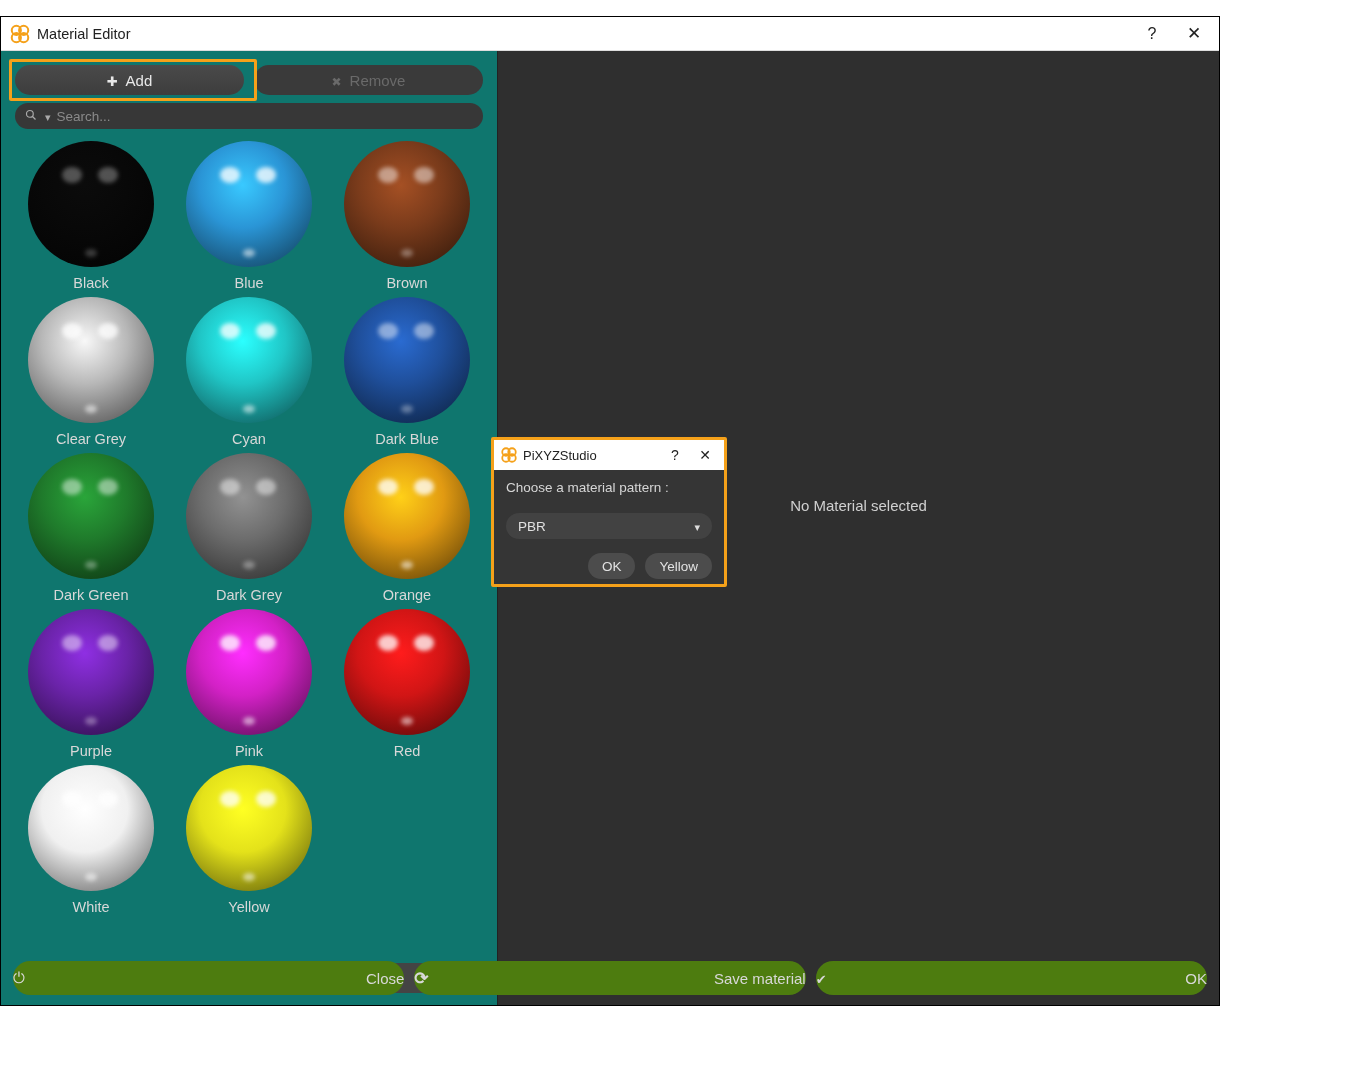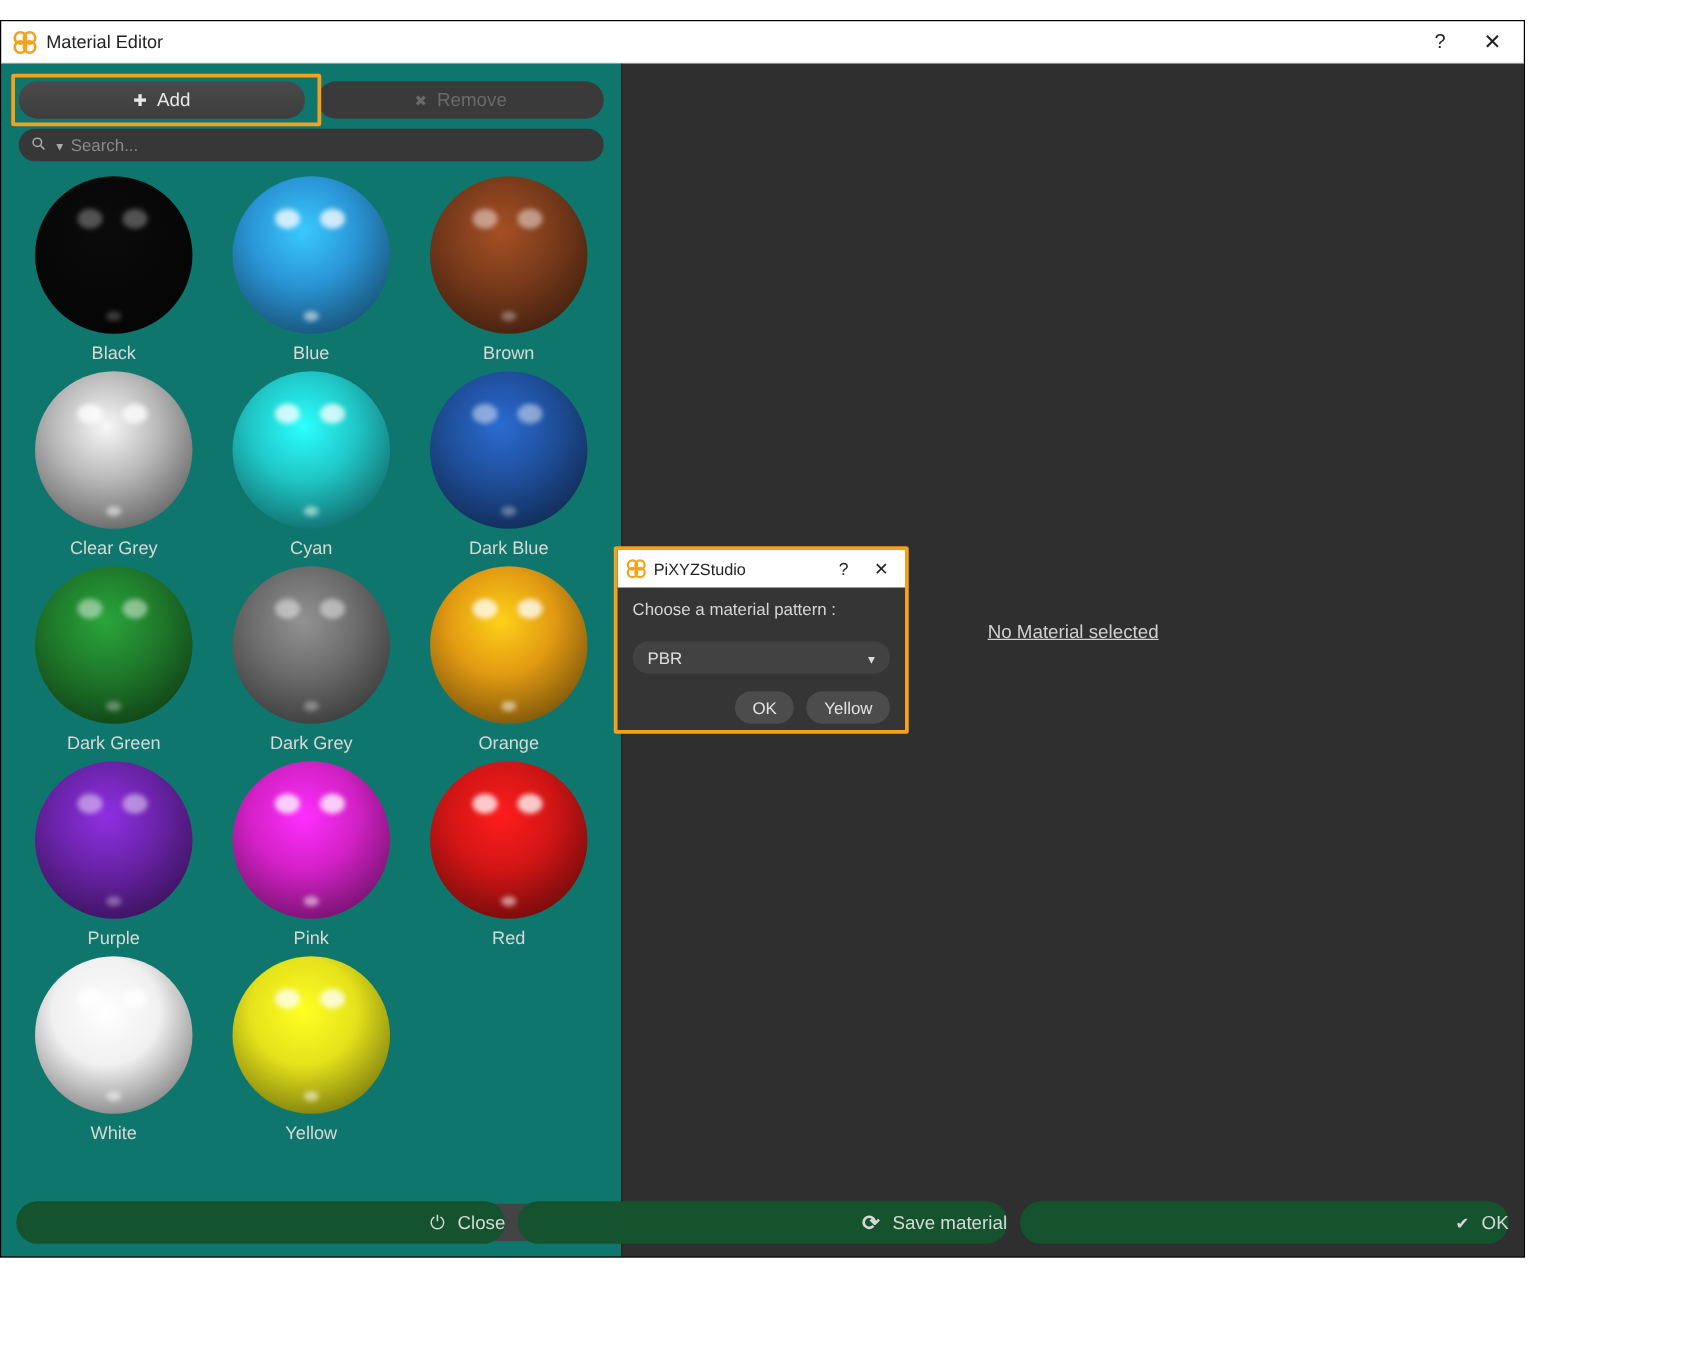--- a/index.html
+++ b/index.html
@@ -84,30 +84,30 @@
     height: 30px; border-radius: 15px; background: #444;
     display: flex; align-items: center; justify-content: center;
     color: #d8d8d8; font-size: 15px; margin: 8px 0 12px 0;
   }
 
   
   .right-panel {
     flex: 1; background: #2f2f2f; position: relative; border-left: 1px solid #222;
     display: flex; align-items: center; justify-content: center;
   }
-  .no-sel { color: #d0d0d0; font-size: 15px; position: absolute; top: 446px; width:100%; text-align:center;text-decoration:underline; }
+  .no-sel { color: #d0d0d0; font-size: 15px; position: absolute; top: 446px; width:100%; text-align:center; }
 
   
   .footer {
     position: absolute; left: 12px; right: 12px; bottom: 10px; height: 34px;
     display: flex; gap: 10px;
   }
   .footer .fbtn {
-    flex: 1; border-radius: 17px; background: #14532d; color: #d8d8d8;
-    display: flex; align-items: center; justify-content: flex-end; gap: 10px; font-size: 15px;
+    flex: 1; border-radius: 17px; background: #4d7c0f; color: #d8d8d8;
+    display: flex; align-items: center; justify-content: space-between; gap: 10px; font-size: 15px;
   }
 
   
   .modal {
     position: absolute; left: 490px; top: 420px; width: 236px; height: 150px;
     border: 3px solid #f5a11a; background: #353535; border-radius: 2px; overflow: hidden;
   }
   .modal .m-title {
     height: 30px; background: #fff; display: flex; align-items: center; padding: 0 4px;
   }

